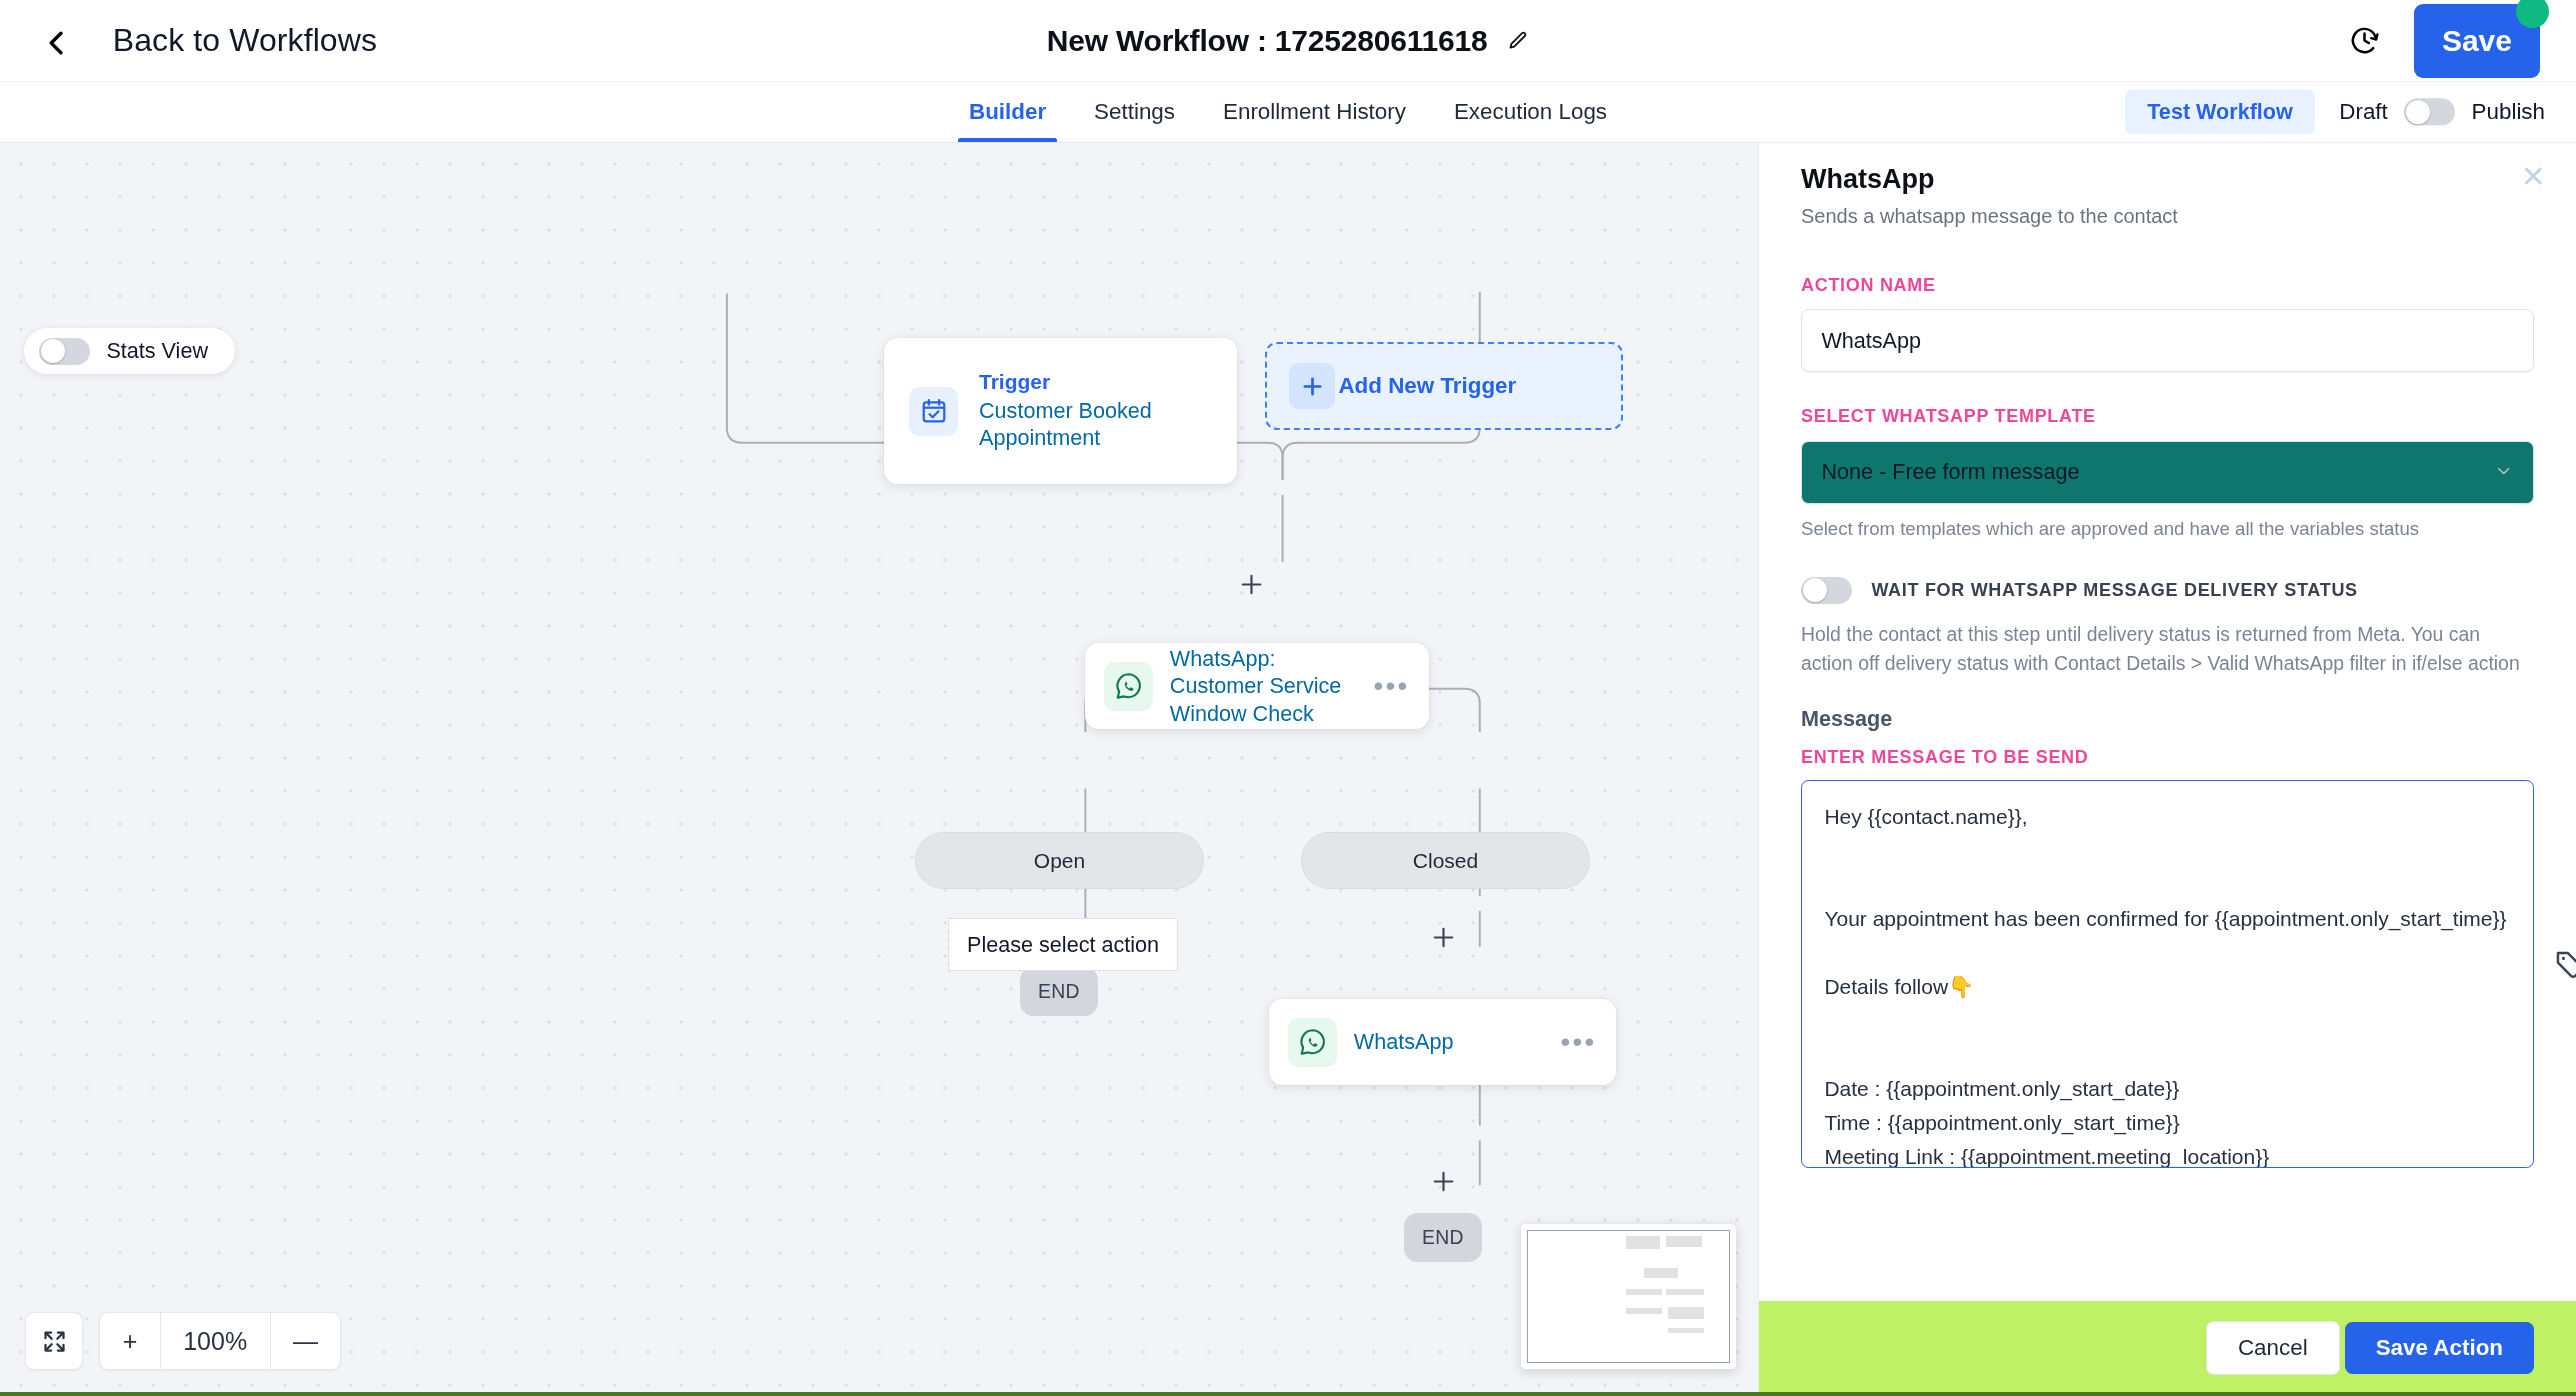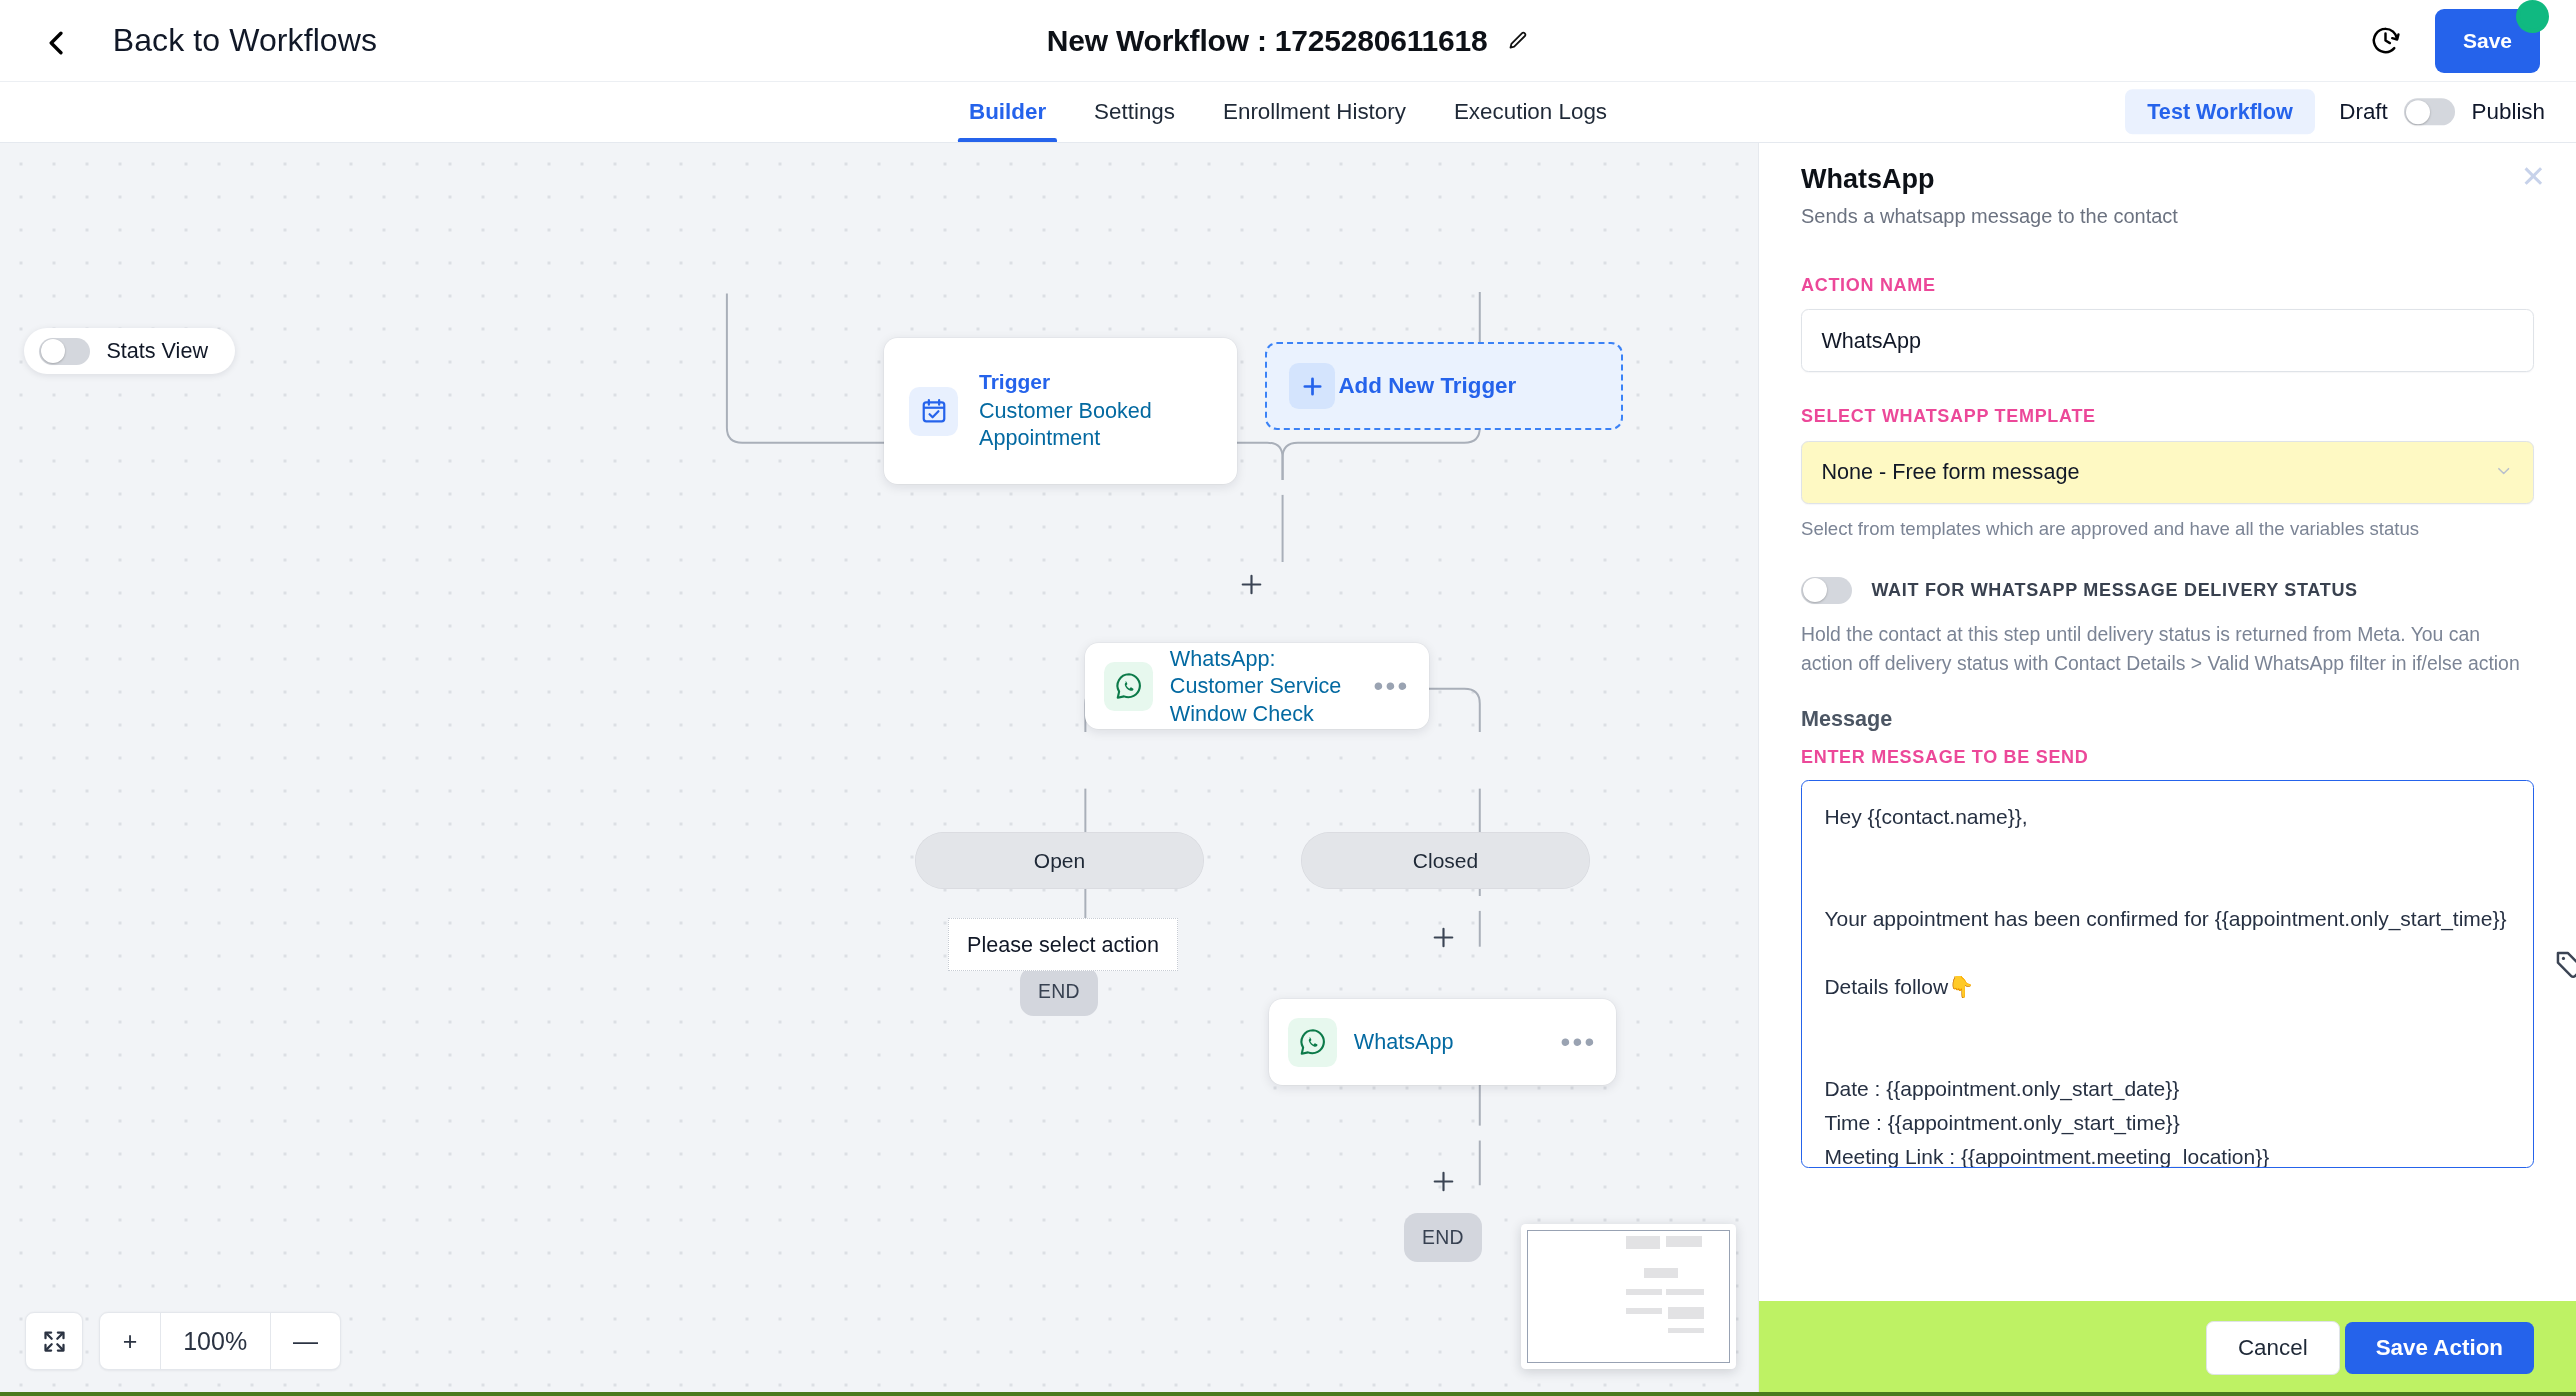--- a/index.html
+++ b/index.html
@@ -35,21 +35,21 @@
   .pencil-icon { width: 22.4px; height: 22.4px; }
 
   .topbar-right {
     position: absolute; right: 36px; top: 50%; transform: translateY(-50%);
     display: flex; align-items: center; gap: 34px;
   }
   .history-icon { width: 31px; height: 31px; cursor: pointer; }
   .save-btn {
     position: relative;
     background: #2563eb; color: #fff;
-    font-size: 21px; font-weight: 700;
+    font-size: 30px; font-weight: 700;
     border: none; border-radius: 9px;
     padding: 20px 28px; cursor: pointer;
     font-family: "Liberation Sans", sans-serif;
   }
   .save-dot {
     position: absolute; right: -9px; top: -9px;
     width: 25px; height: 25px; border-radius: 50%;
     background: #10b981; border: 4.5px solid rgba(16,185,129,.10);
     box-sizing: content-box;
   }
@@ -217,21 +217,21 @@
     letter-spacing: 0.7px; text-transform: uppercase; margin-bottom: 13.4px;
   }
   .text-input {
     width: 100%; height: 63px; border: 0.7px solid #dfe3e8; border-radius: 7.5px;
     font-size: 21.6px; color: #111827; padding: 0 19.4px;
     font-family: "Liberation Sans", sans-serif; background: #fff;
     box-shadow: 0 0.7px 1.5px rgba(16,24,40,.04);
   }
   .select-box {
     width: 100%; height: 63px; border: 0.7px solid #dfe3e8; border-radius: 7.5px;
-    display: flex; align-items: center; padding: 0 19.4px; cursor: pointer; background: #fef9c3;
+    display: flex; align-items: center; padding: 0 19.4px; cursor: pointer; background: #0f766e;
     box-shadow: 0 0.7px 1.5px rgba(16,24,40,.04);
   }
   .select-value { font-size: 21.6px; color: #111827; }
   .select-caret { margin-left: auto; color: #b9c0cc; }
   .helper { font-size: 18.6px; color: #7b8495; margin-top: 12px; line-height: 1.45; }
 
   .gap-lg { height: 34px; }
   .toggle-row { display: flex; align-items: center; gap: 19.4px; }
   .toggle-row .tl {
     font-size: 18px; font-weight: 700; color: #39414f; letter-spacing: 0.7px; text-transform: uppercase;

